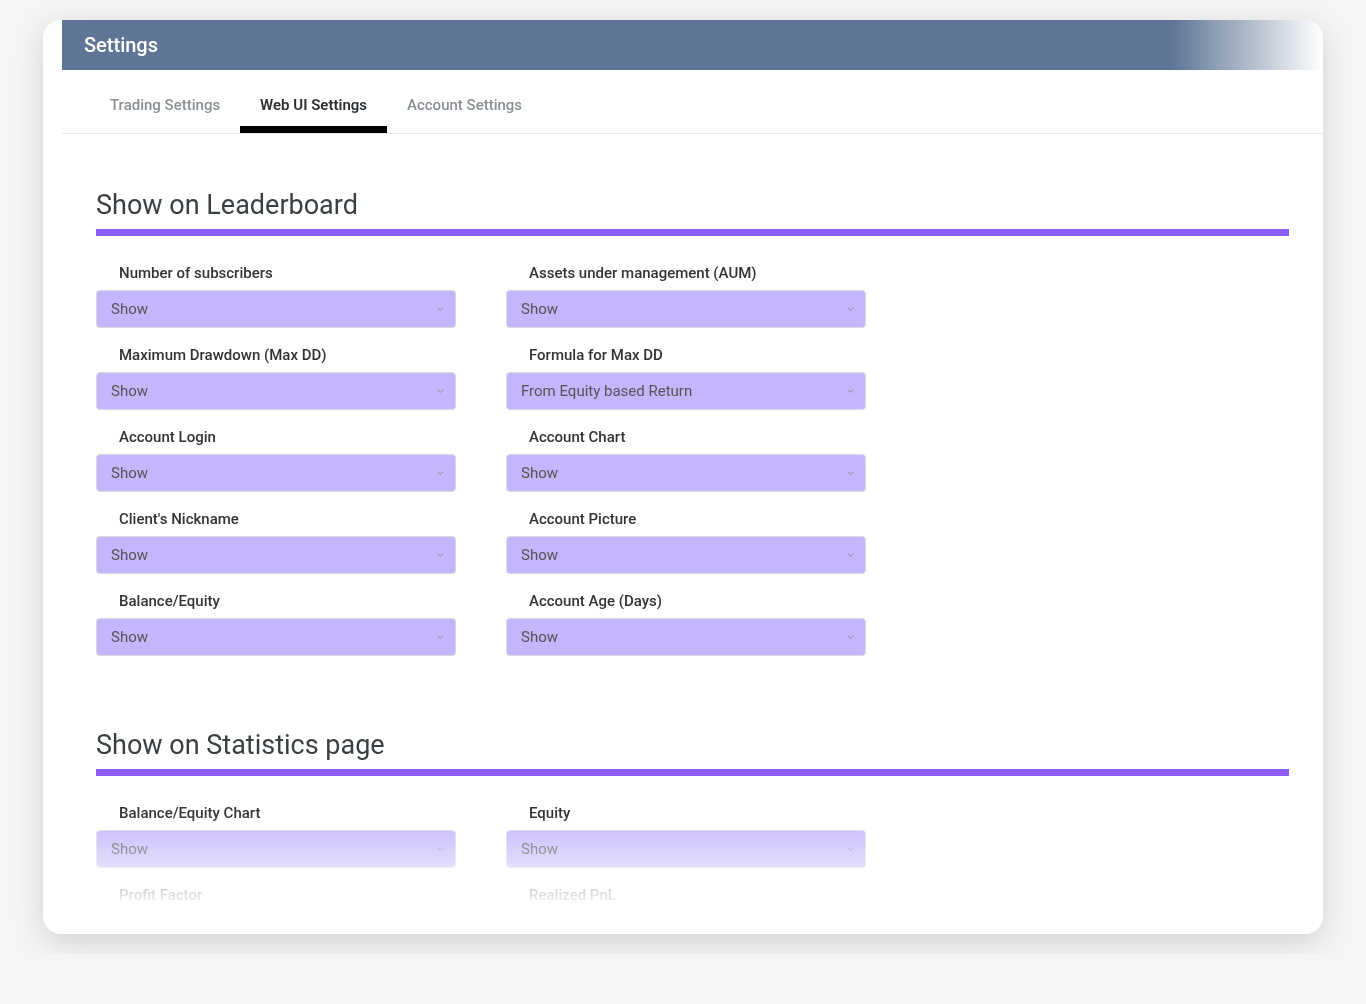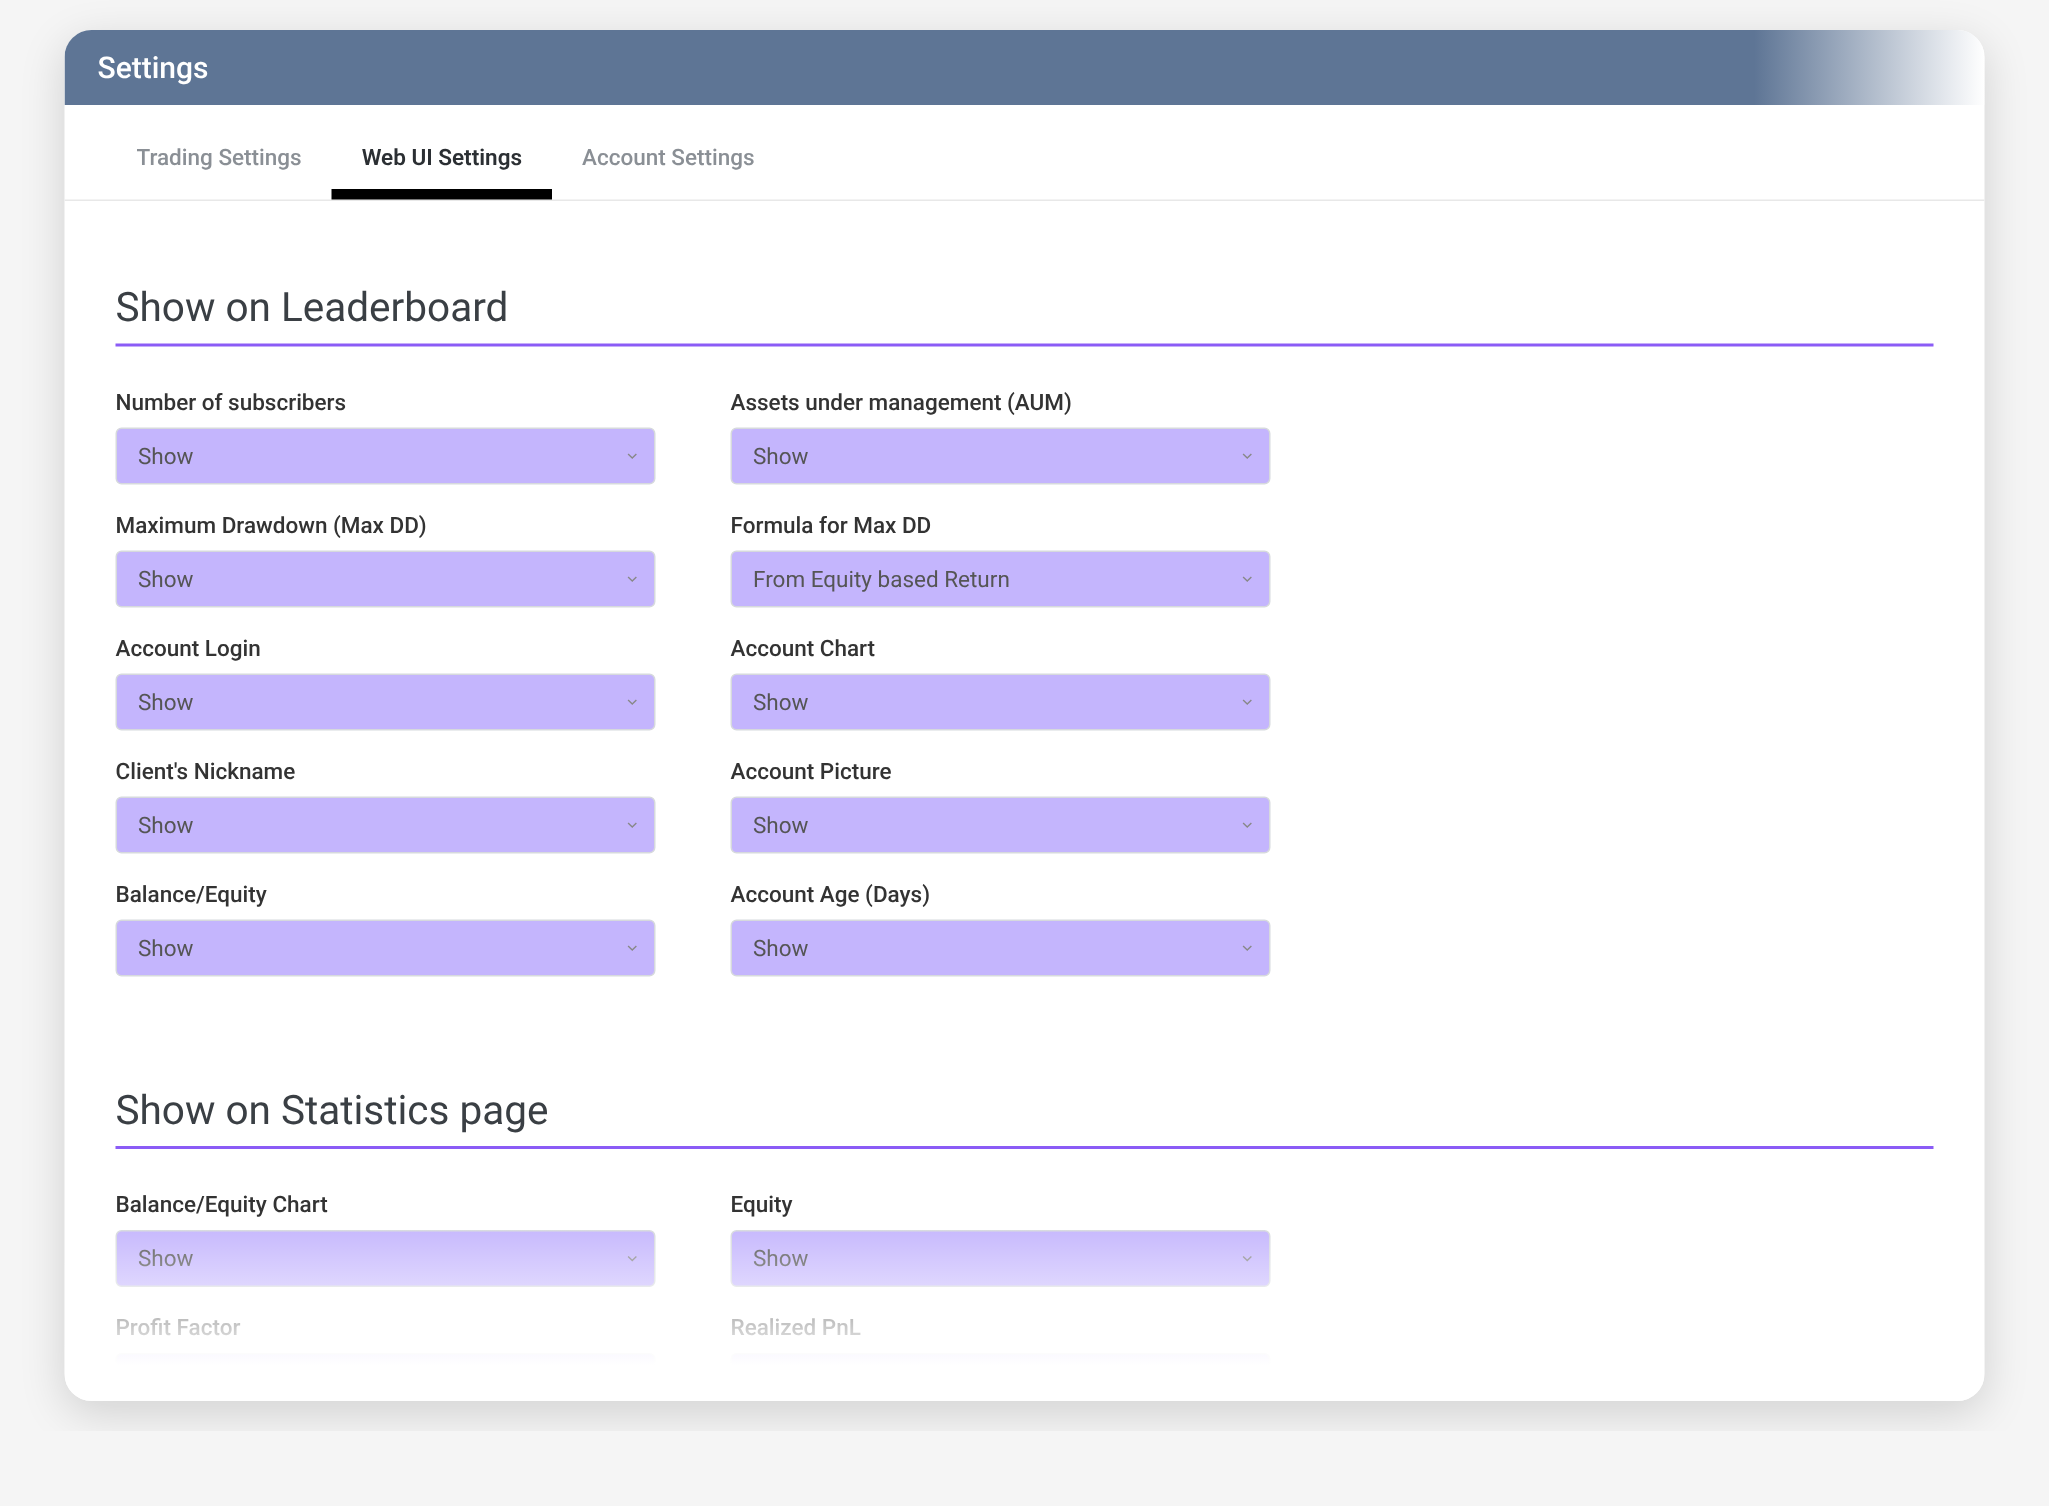--- a/index.html
+++ b/index.html
@@ -9,20 +9,21 @@
     padding: 20px;
   }
   .window {
     width: 1280px;
     margin: 0 auto;
     background: #fff;
     border-radius: 18px;
     overflow: hidden;
     box-shadow: 0 8px 30px rgba(0,0,0,0.15);
     position: relative;
+    padding-left: 19px;
   }
   .header-bar {
     background: linear-gradient(to right, #5e7595 0%, #5e7595 88%, #ffffff 100%);
     color: #fff;
     padding: 13px 22px;
     font-size: 20px;
     font-weight: 500;
   }
   .tabs {
     display: flex;
@@ -50,38 +51,39 @@
     height: 800px;
     overflow: hidden;
     position: relative;
   }
   .section-title {
     font-size: 27px;
     font-weight: 400;
     color: #3a3f44;
     margin-top: 55px;
     padding-bottom: 8px;
-    border-bottom: 2px solid #8b5cf6;
+    border-bottom: 7px solid #8b5cf6;
   }
   .fields-grid {
     display: grid;
     grid-template-columns: 380px 380px;
     column-gap: 30px;
     row-gap: 0;
     margin-top: 28px;
   }
   .field {
     margin-bottom: 18px;
   }
   .field-label {
     font-size: 15px;
     color: #333;
     font-weight: 500;
     margin-bottom: 8px;
     display: block;
+    margin-left: 23px;
   }
   .select-wrap {
     position: relative;
     width: 360px;
   }
   .select-box {
     width: 100%;
     height: 38px;
     border: 1px solid #d6d9dd;
     border-radius: 4px;

